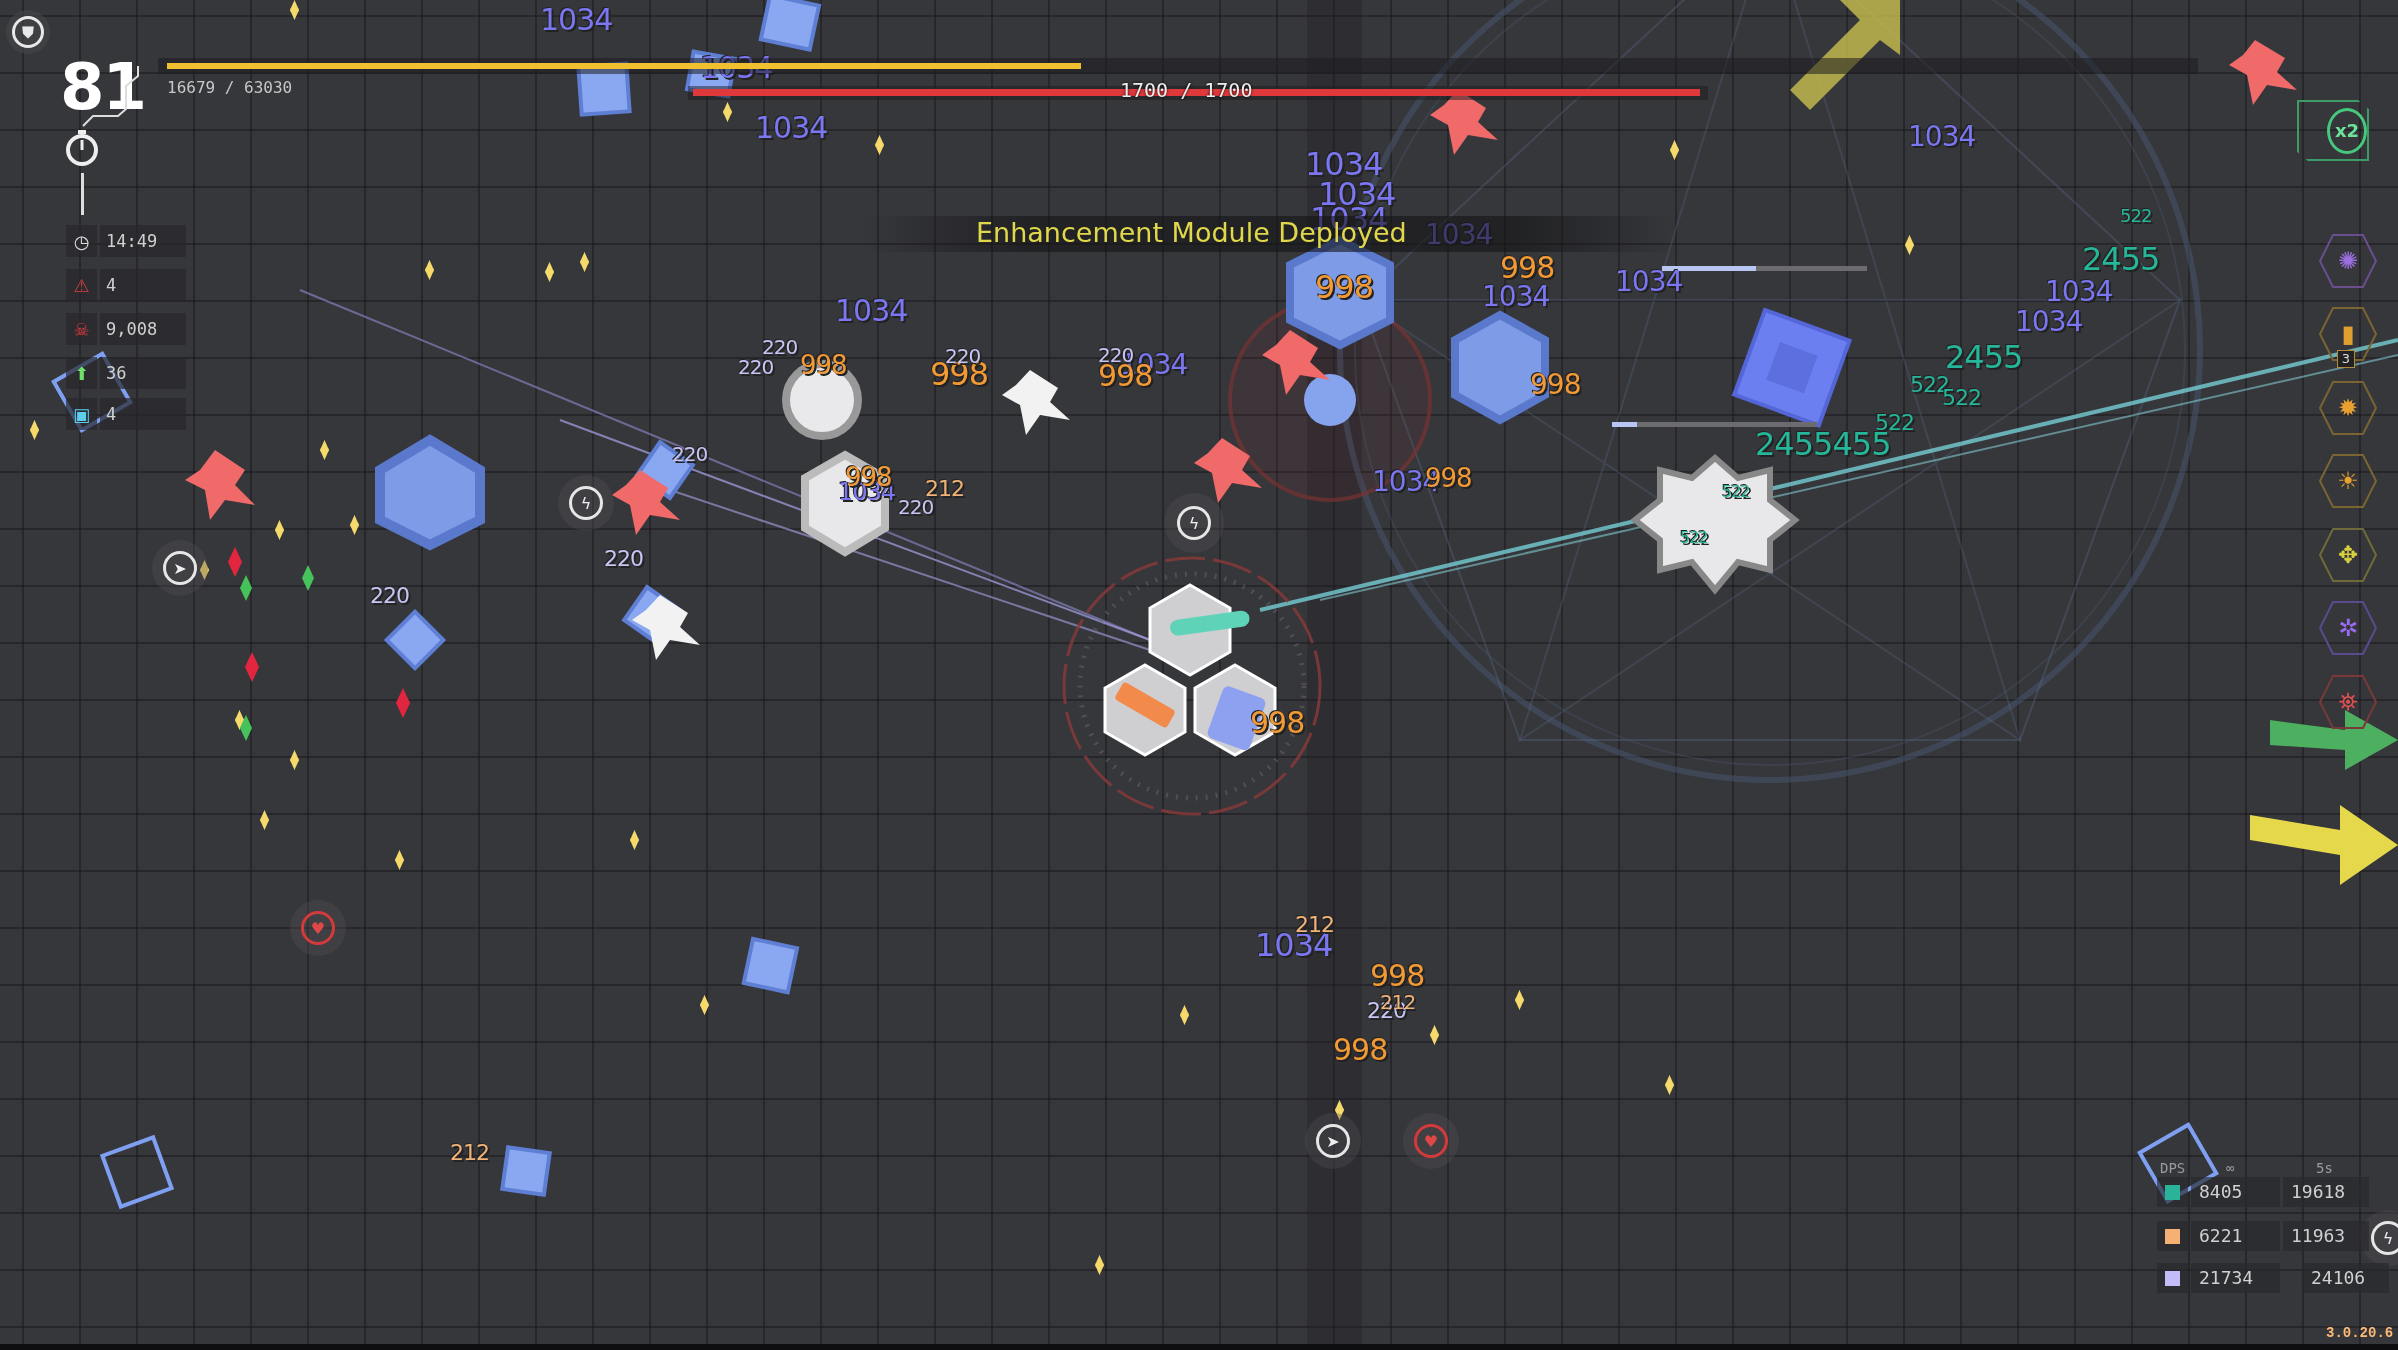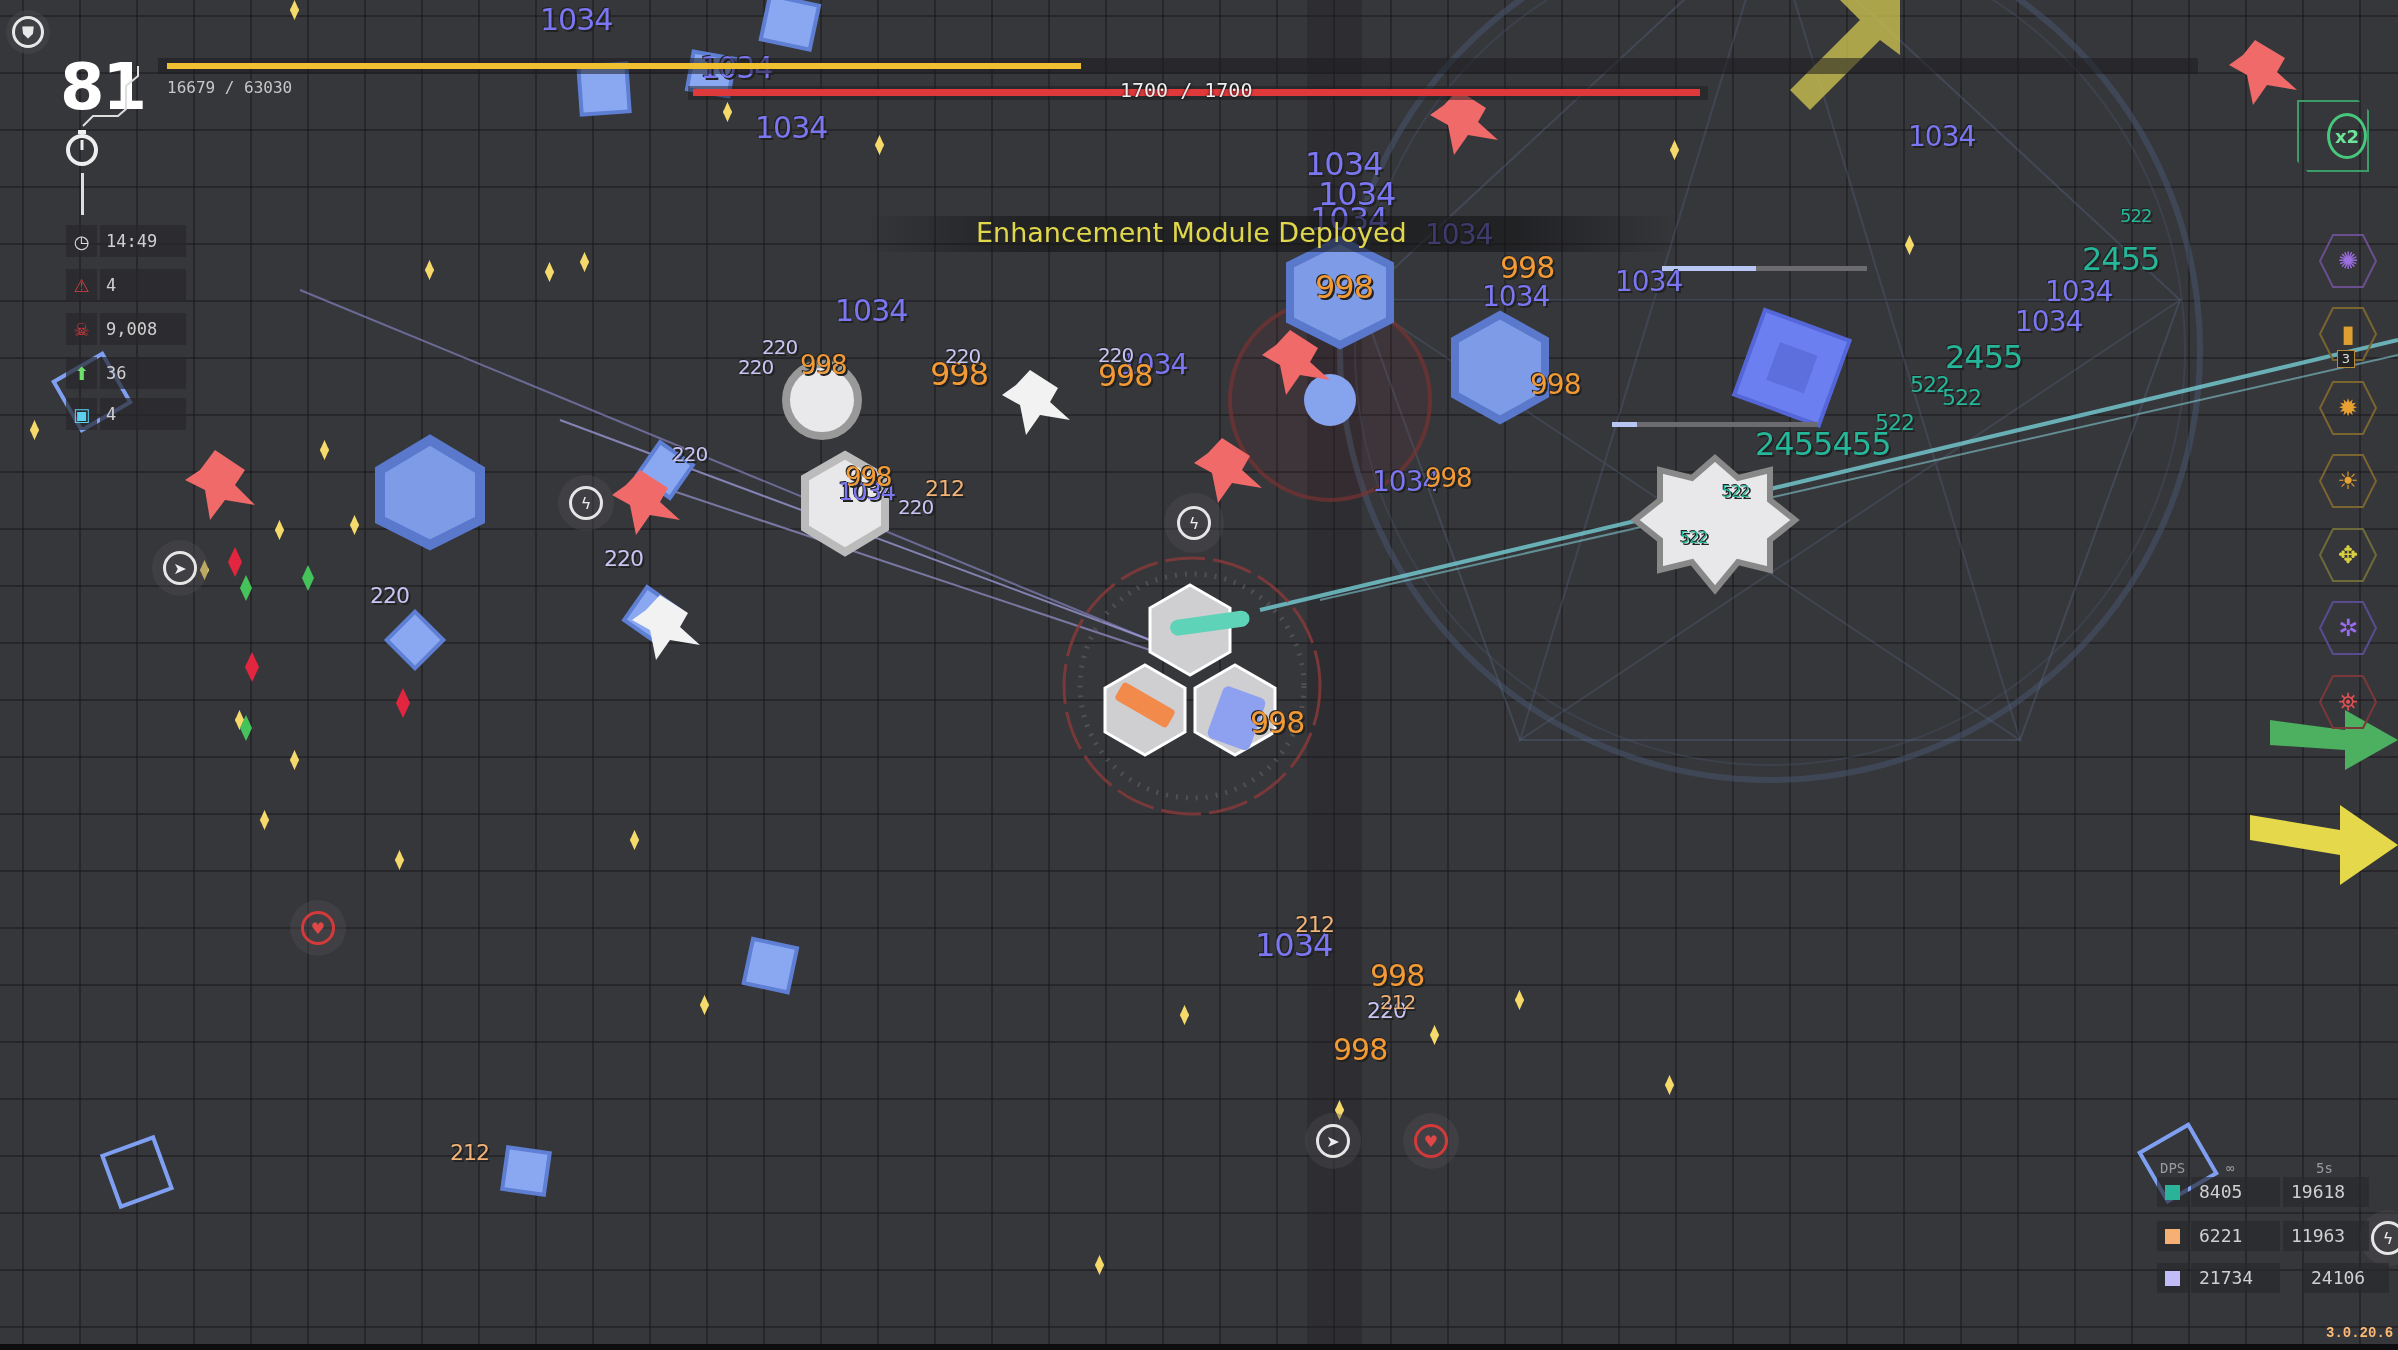--- a/index.html
+++ b/index.html
@@ -45,21 +45,21 @@
   
   .dmg { position:absolute; font-family:"DejaVu Sans", sans-serif; font-weight:normal; white-space:nowrap;
     text-shadow: 2px 2px 0 #222, -1px -1px 0 #222; letter-spacing:-1px; }
   .c-purple { color:#7b76f2; }
   .c-orange { color:#f39a35; }
   .c-teal { color:#26b79a; }
   .c-lav { color:#c8c5f5; }
   .c-tan { color:#f2b378; }
 
   
-  .x2-btn { position:absolute; left:2297px; top:100px; width:72px; height:72px; border:2px solid #3c9b66;
+  .x2-btn { position:absolute; left:2297px; top:100px; width:72px; height:61px; border:2px solid #3c9b66;
     clip-path: polygon(0 0, 85% 0, 100% 15%, 100% 100%, 15% 100%, 0 85%); display:flex; align-items:center; justify-content:center;padding-left:28px; }
   .x2-ring { width:46px; height:46px; border-radius:50%; border:3px solid #47c77c; display:flex; align-items:center; justify-content:center; color:#6de39a; font-size:18px; font-weight:bold; }
   .skill { position:absolute; left:2318px; width:60px; height:56px; display:flex; align-items:center; justify-content:center; }
   .skill svg.hex { position:absolute; inset:0; }
   .skill .glyph { position:relative; font-size:24px; line-height:1; }
   .skill-count { position:absolute; left:2337px; top:350px; width:18px; height:18px; background:#222; border:1px solid #b38a3a; font-size:13px; color:#ddd; text-align:center; line-height:16px; }
 
   
   .dps-head { position:absolute; font-family:"DejaVu Sans Mono", monospace; font-size:14px; color:#9a9aa0; }
   .dps-row { position:absolute; left:2157px; height:30px; display:flex; align-items:center; }

